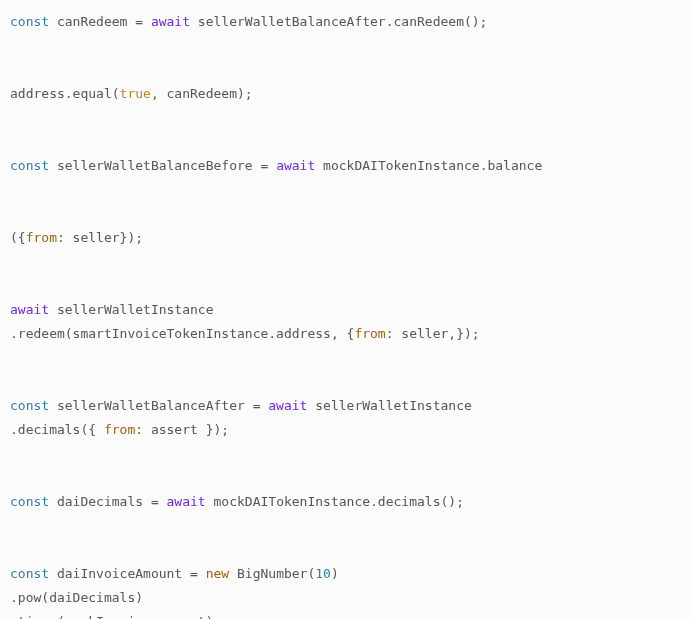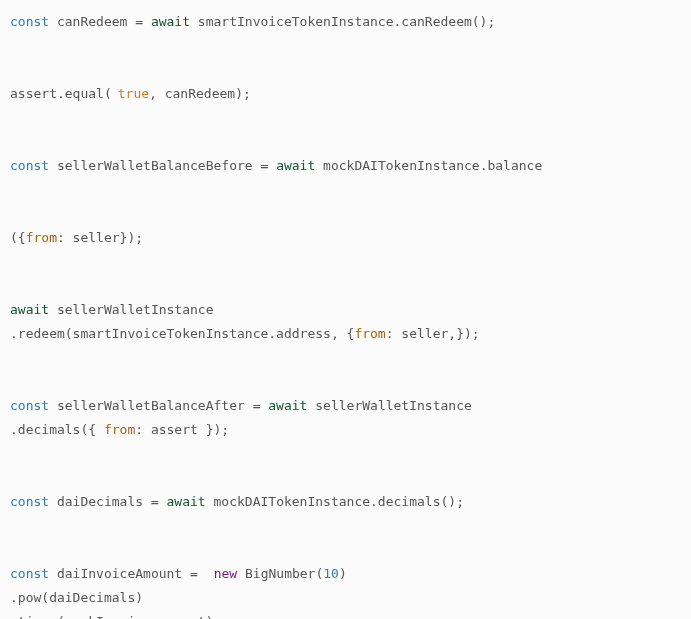--- a/index.html
+++ b/index.html
@@ -16,33 +16,33 @@
       padding: 10px;
       width: 691px;
       height: 619px;
     }
     pre {
       margin: 0;
       white-space: pre-wrap;
       word-wrap: break-word;
     }
     .kw-const { color: #2e7ea8; text-align: right; }
-    .kw-await { color: #14532d; }
-    .kw-true { color: #c8822b; margin-left: 6px; }
-    .kw-new { color: #701a75; margin-left: 8px; }
+    .kw-await { color: #6d28d9; }
+    .kw-true { color: #c8822b; }
+    .kw-new { color: #a16207; }
     .kw-from { color: #a16207; }
     .num { color: #2e7ea8; text-align: center; }
     .blank-line { height: 24px; }
   </style>
 </head>
 <body>
 
-<pre><span><span class="kw-const">const</span><span> canRedeem = </span><span class="kw-await">await</span><span> smartInvoiceTokenInstance.canRedeem();</span></span>
+<pre><span><span class="kw-const">const</span><span> canRedeem = </span><span class="kw-await">await</span><span> sellerWalletBalanceAfter.canRedeem();</span></span>
 <div class="blank-line"></div>
-<span><span>assert.equal(</span><span class="kw-true">true</span><span>, canRedeem);</span></span>
+<span><span>address.equal(</span><span class="kw-true">true</span><span>, canRedeem);</span></span>
 <div class="blank-line"></div>
 <span><span class="kw-const">const</span><span> sellerWalletBalanceBefore = </span><span class="kw-await">await</span><span> mockDAITokenInstance.balance</span></span>
 <div class="blank-line"></div>
 <span><span>({</span><span class="kw-from">from</span><span>: seller});</span></span>
 <div class="blank-line"></div>
 <span><span class="kw-await">await</span><span> sellerWalletInstance</span></span>
 <span><span>.redeem(smartInvoiceTokenInstance.address, {</span><span class="kw-from">from</span><span>: seller,});</span></span>
 <div class="blank-line"></div>
 <span><span class="kw-const">const</span><span> sellerWalletBalanceAfter = </span><span class="kw-await">await</span><span> sellerWalletInstance</span></span>
 <span><span>.decimals({ </span><span class="kw-from">from</span><span>: assert });</span></span>

